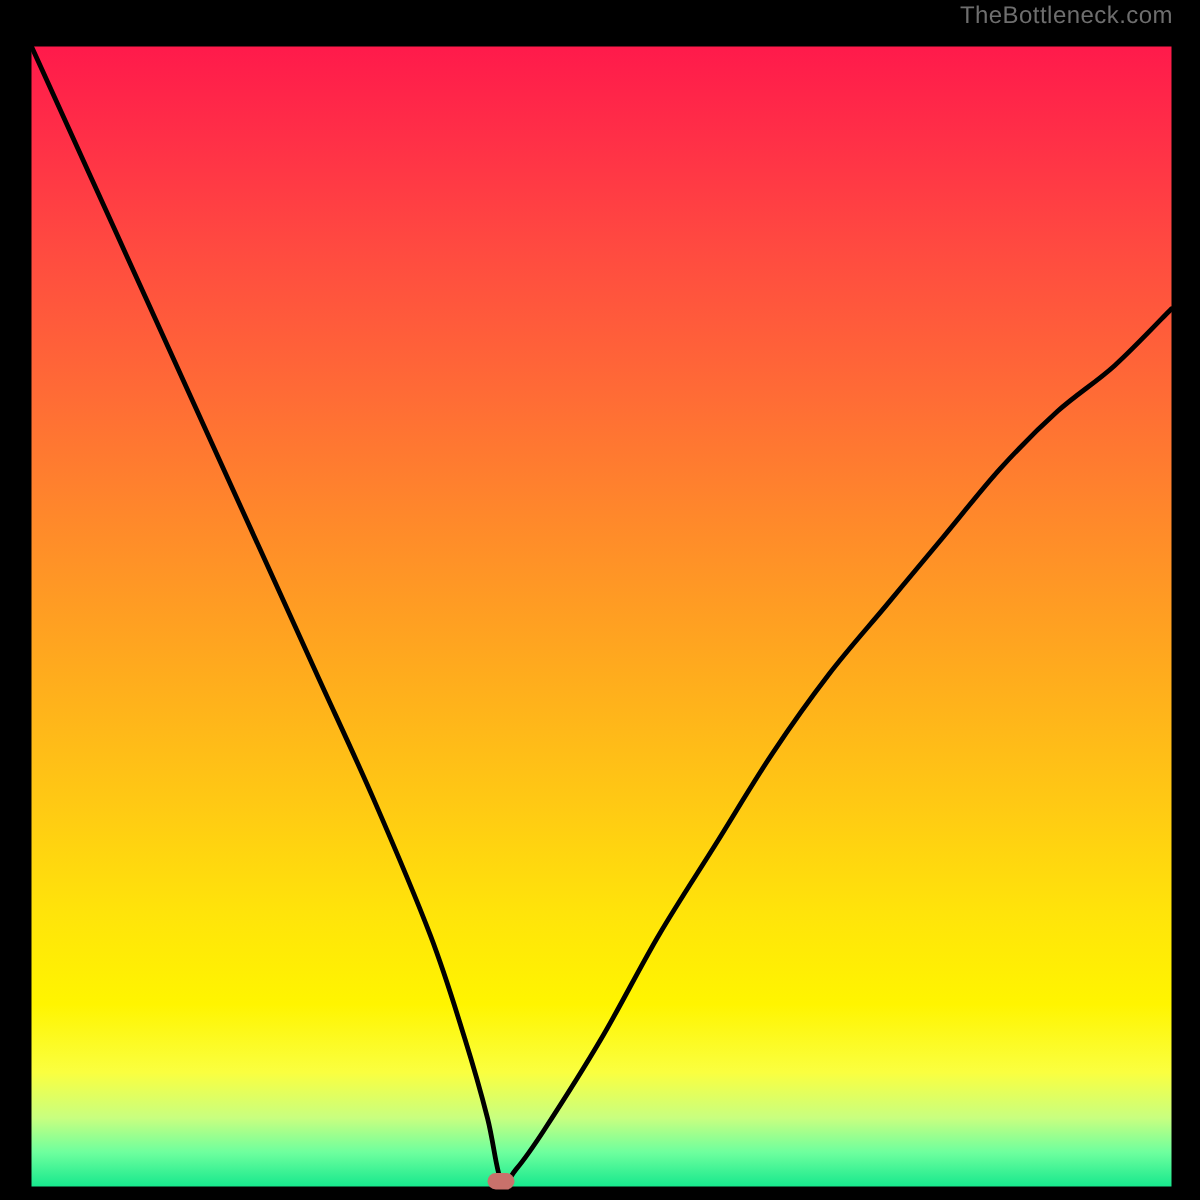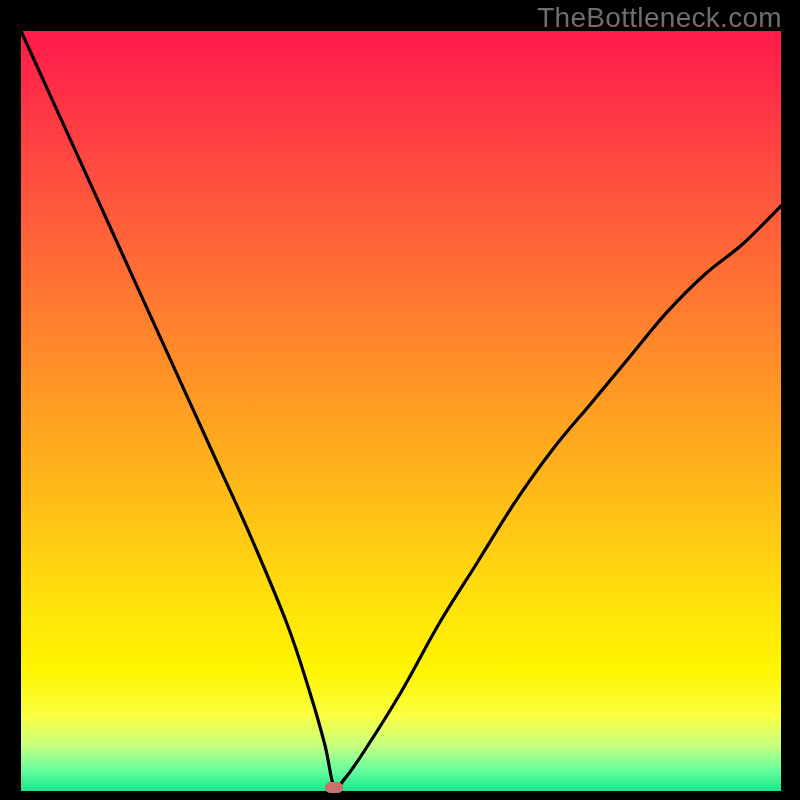--- a/index.html
+++ b/index.html
@@ -15,21 +15,21 @@
     width: 800px;
     height: 800px;
     background: #000;
   }
   .watermark {
     position: absolute;
     top: 2px;
     right: 18px;
     color: #6e6e6e;
     font-family: Arial, Helvetica, sans-serif;
-    font-size: 28px;
+    font-size: 16px;
     font-weight: 500;
     letter-spacing: 0.3px;
     user-select: none;
   }
   .plot-area {
     position: absolute;
     left: 21px;
     top: 31px;
     width: 760px;
     height: 760px;

